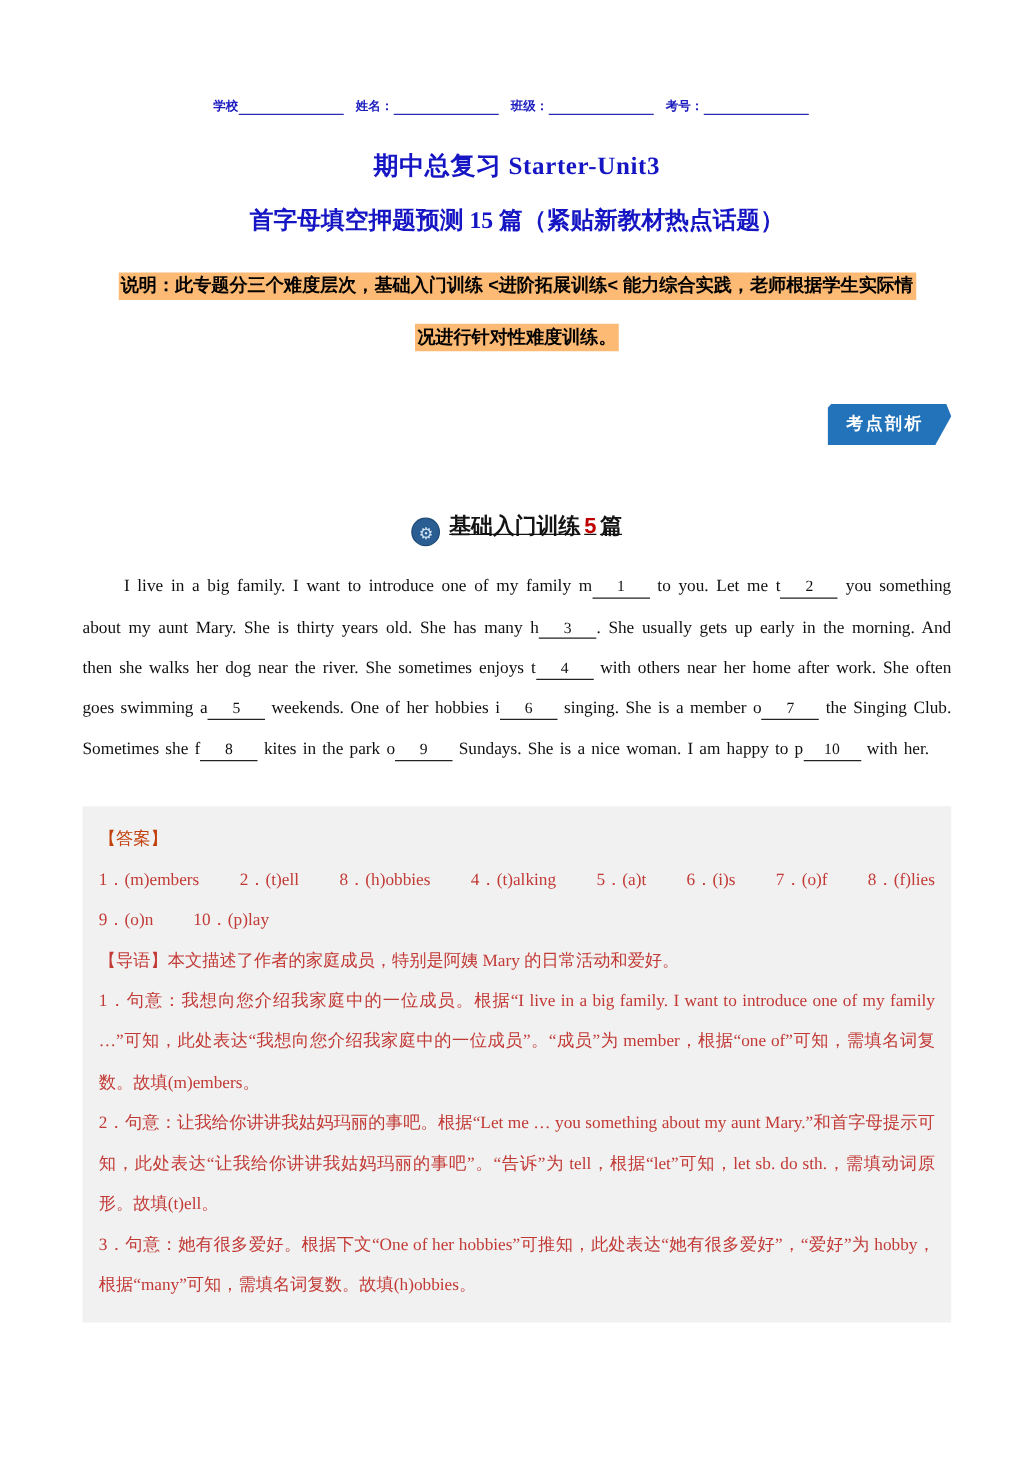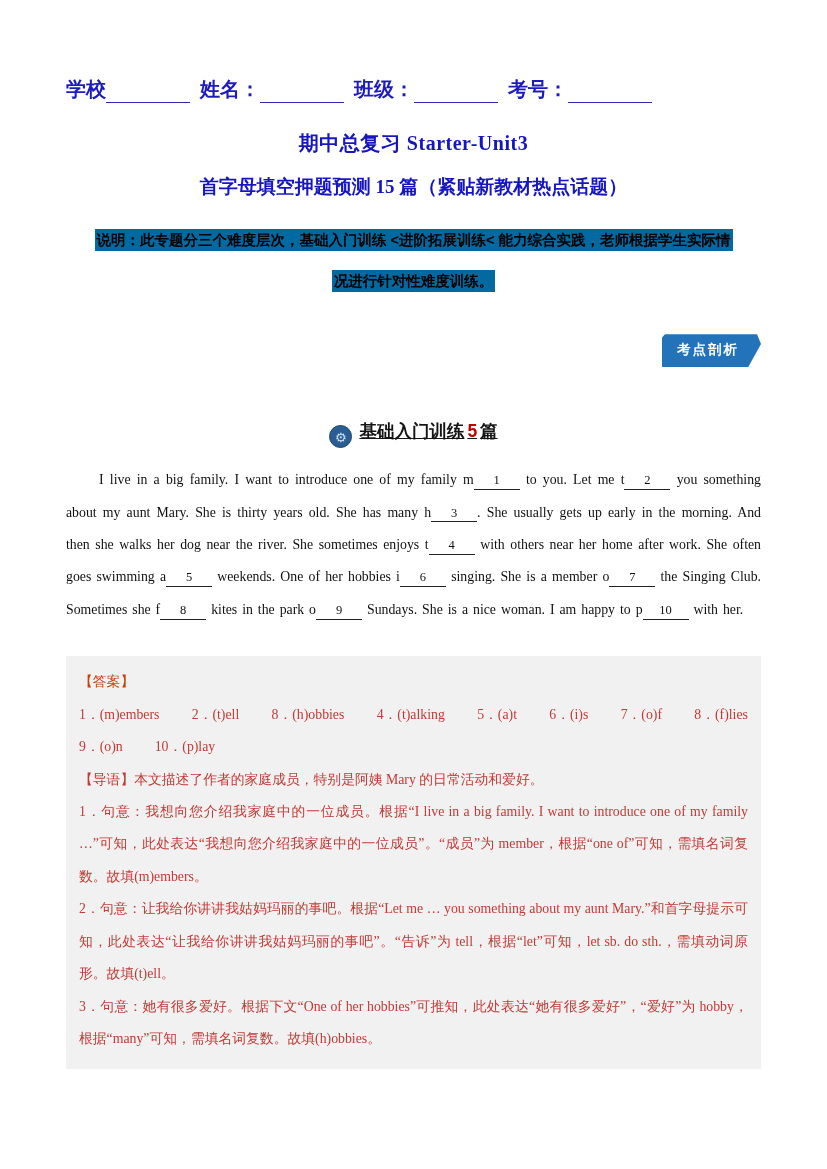--- a/index.html
+++ b/index.html
@@ -8,42 +8,43 @@
     position:relative; width:827px; height:1169px; background:#fff;
     overflow:hidden;
     font-family:"Liberation Serif","DejaVu Serif",serif;
     color:#111;
   }
   .content { padding:0 66px; }
 
   
   .hdr {
     margin-top:76px; display:flex; align-items:flex-end;
-    color:#1b1bbf; font-weight:bold; font-size:20px;
+    color:#1b1bbf; font-weight:bold; font-size:10px;
     font-family:"Liberation Serif","DejaVu Serif",serif;
     white-space:nowrap;
+    justify-content:center;
   }
   .hdr .grp { display:flex; align-items:flex-end; margin-right:10px; }
   .hdr .fline { display:inline-block; width:84px; height:16px; border-bottom:1.5px solid #2a2ab5; }
 
   .title {
     margin-top:27px; text-align:center; color:#1515c4;
     font-size:20px; font-weight:bold; letter-spacing:.5px;
   }
   .subtitle {
     margin-top:17px; text-align:center; color:#1515c4;
     font-size:19px; font-weight:bold;
   }
 
   .note {
     margin-top:20px; text-align:center; line-height:2.8;
     font-family:"Liberation Sans","DejaVu Sans",sans-serif;
     font-size:14.5px; font-weight:bold; color:#000;
   }
-  .note .hl { background:#0369a1; padding:3px 2px; }
+  .note .hl { background:#fdba74; padding:3px 2px; }
 
   .badge-row { margin-top:33px; display:flex; align-items:flex-end;flex-direction:column; }
   .badge {
     display:inline-block; background:#2273ba; color:#fff;
     font-family:"Liberation Sans","DejaVu Sans",sans-serif;
     font-size:13.5px; font-weight:bold; letter-spacing:2px;
     padding:7px 22px 8px 15px;
     clip-path:polygon(3% 0, 96% 0, 100% 30%, 87% 100%, 0 100%, 0 10%);
   }
   .dash-line { flex:1; border-bottom:2px dashed #a8a8a8; margin:0 0 3px 4px; height:0; }

